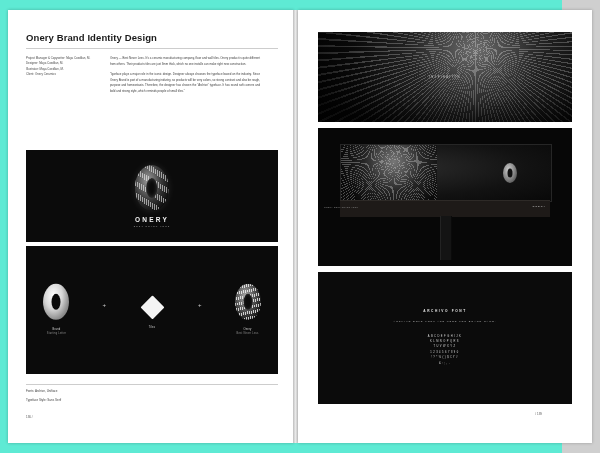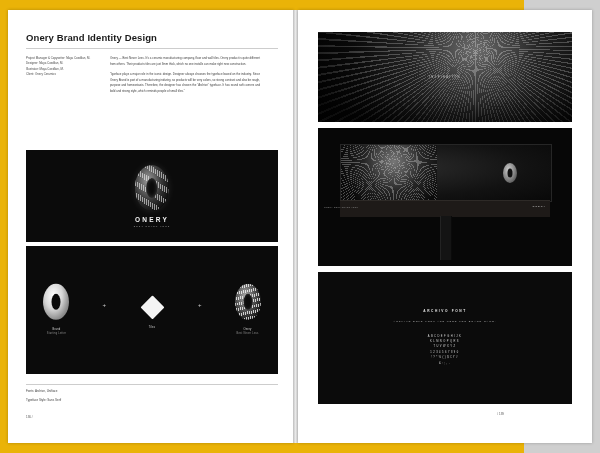--- a/index.html
+++ b/index.html
@@ -1,17 +1,17 @@
 <!DOCTYPE html>
 <html><head>
 <meta charset="utf-8">
 <style>
   html,body{margin:0;padding:0;background:#cfcfcf;}
   body{width:600px;height:453px;overflow:hidden;font-family:"Liberation Sans",sans-serif;}
-  .spread{position:relative;width:524px;height:453px;background:#eab308;}
+  .spread{position:relative;width:524px;height:453px;background:#5eead4;padding-left:38px;}
   .page{position:absolute;top:10px;height:433px;background:#ffffff;}
   .page-left{left:8px;width:286px;box-shadow:0 0 3px rgba(0,0,0,.25);}
   .page-right{left:298px;width:294px;box-shadow:0 0 3px rgba(0,0,0,.25);}
   .gutter{position:absolute;left:293px;top:10px;width:6px;height:433px;
     background:linear-gradient(to right,#bdbdbd,#efefef 45%,#e4e4e4 55%,#c4c4c4);}
 
   
   .l-inner{position:absolute;left:18px;top:22px;width:252px;}
   .l-title{font-size:9.5px;font-weight:700;color:#1a1a1a;letter-spacing:.1px;}
   .rule{height:1px;background:#cdcdcd;margin-top:5px;}

